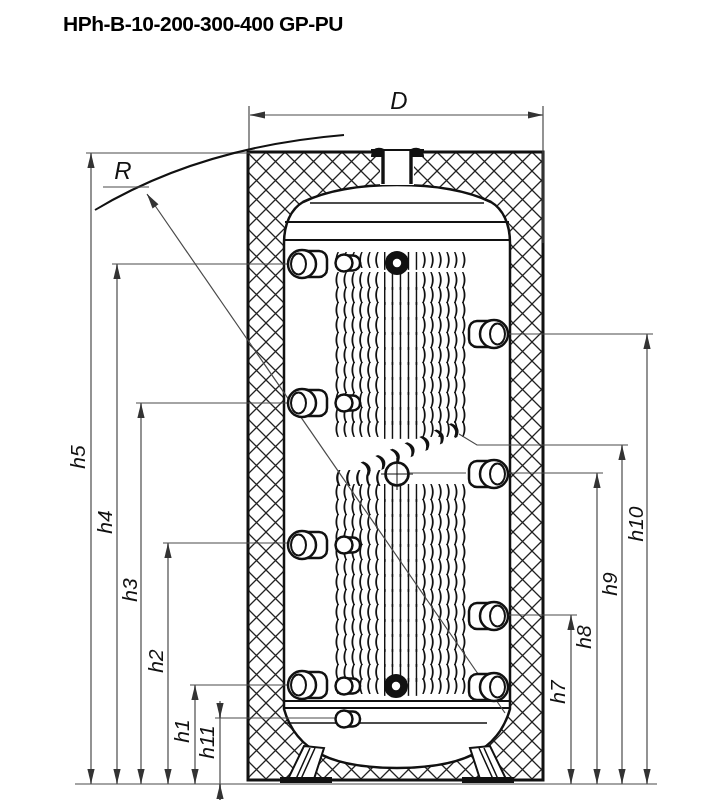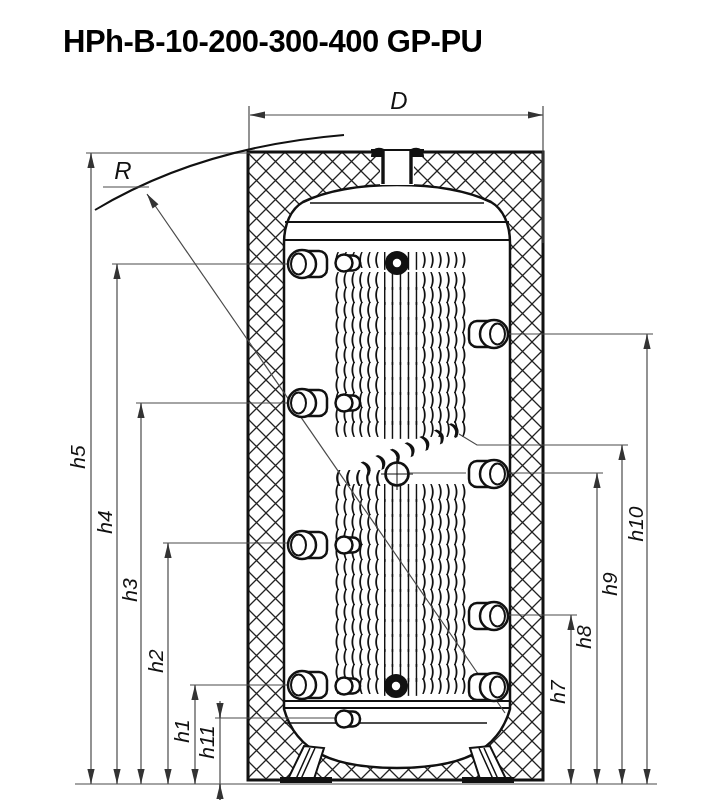--- a/index.html
+++ b/index.html
@@ -1,18 +1,18 @@
 <!DOCTYPE html>
 <html><head>
 <meta charset="utf-8">
 <style>
   html,body{margin:0;padding:0;background:#fff;}
   body{width:728px;height:800px;position:relative;overflow:hidden;
        font-family:"Liberation Sans",sans-serif;}
-  .title{position:absolute;left:63px;top:24px;font-size:31px;font-weight:bold;
+  .title{position:absolute;left:63px;top:12px;font-size:21px;font-weight:bold;
          letter-spacing:-0.5px;color:#000;white-space:nowrap;}
   .dlabel{position:absolute;font:italic 21px "Liberation Sans",sans-serif;color:#111;
           transform:translate(-50%,-50%) rotate(-90deg);white-space:nowrap;}
   .dlabel.horiz{transform:translate(-50%,-50%);font-size:24px;}
   svg{position:absolute;left:0;top:0;}
   .ln{stroke:#111;fill:none;}
   .w20{stroke-width:2;}
   .w15{stroke-width:1.5;}
   .white25{fill:#fff;stroke:#111;stroke-width:2.5;}
   .white20{fill:#fff;stroke:#111;stroke-width:2;}

